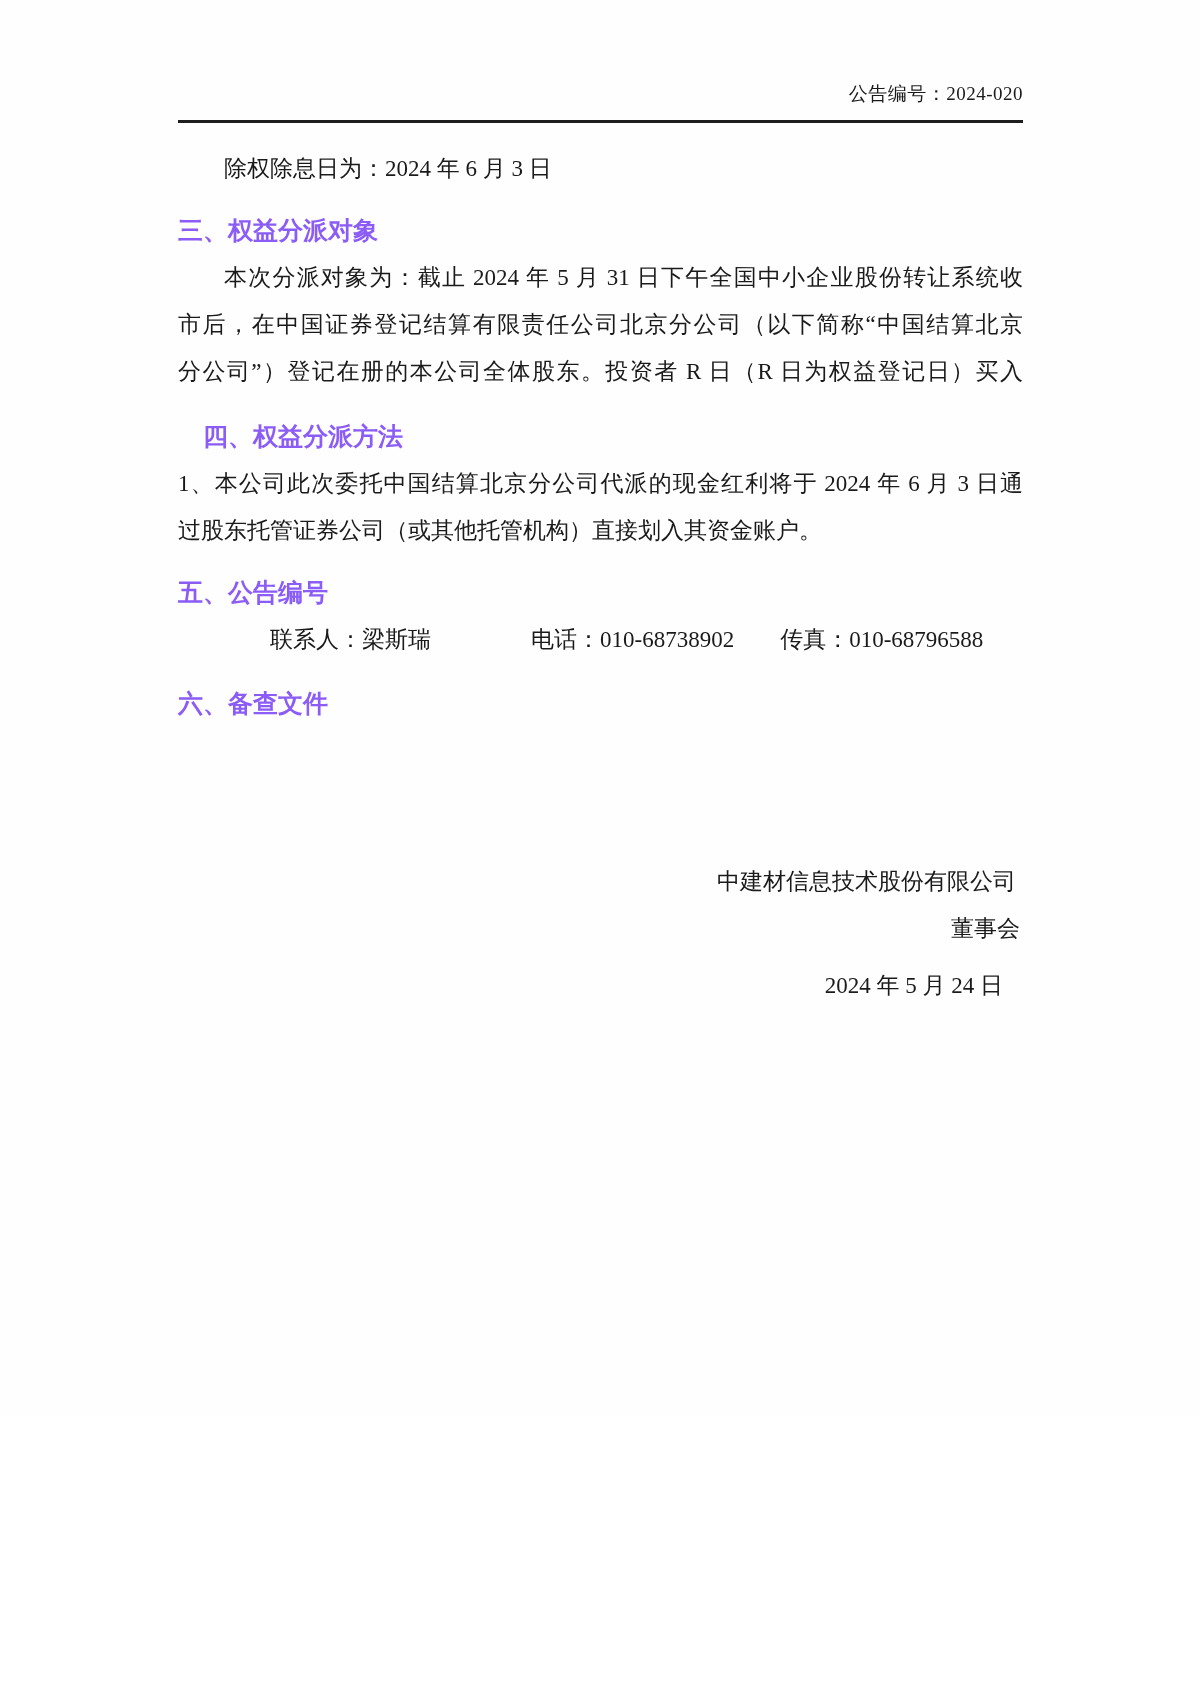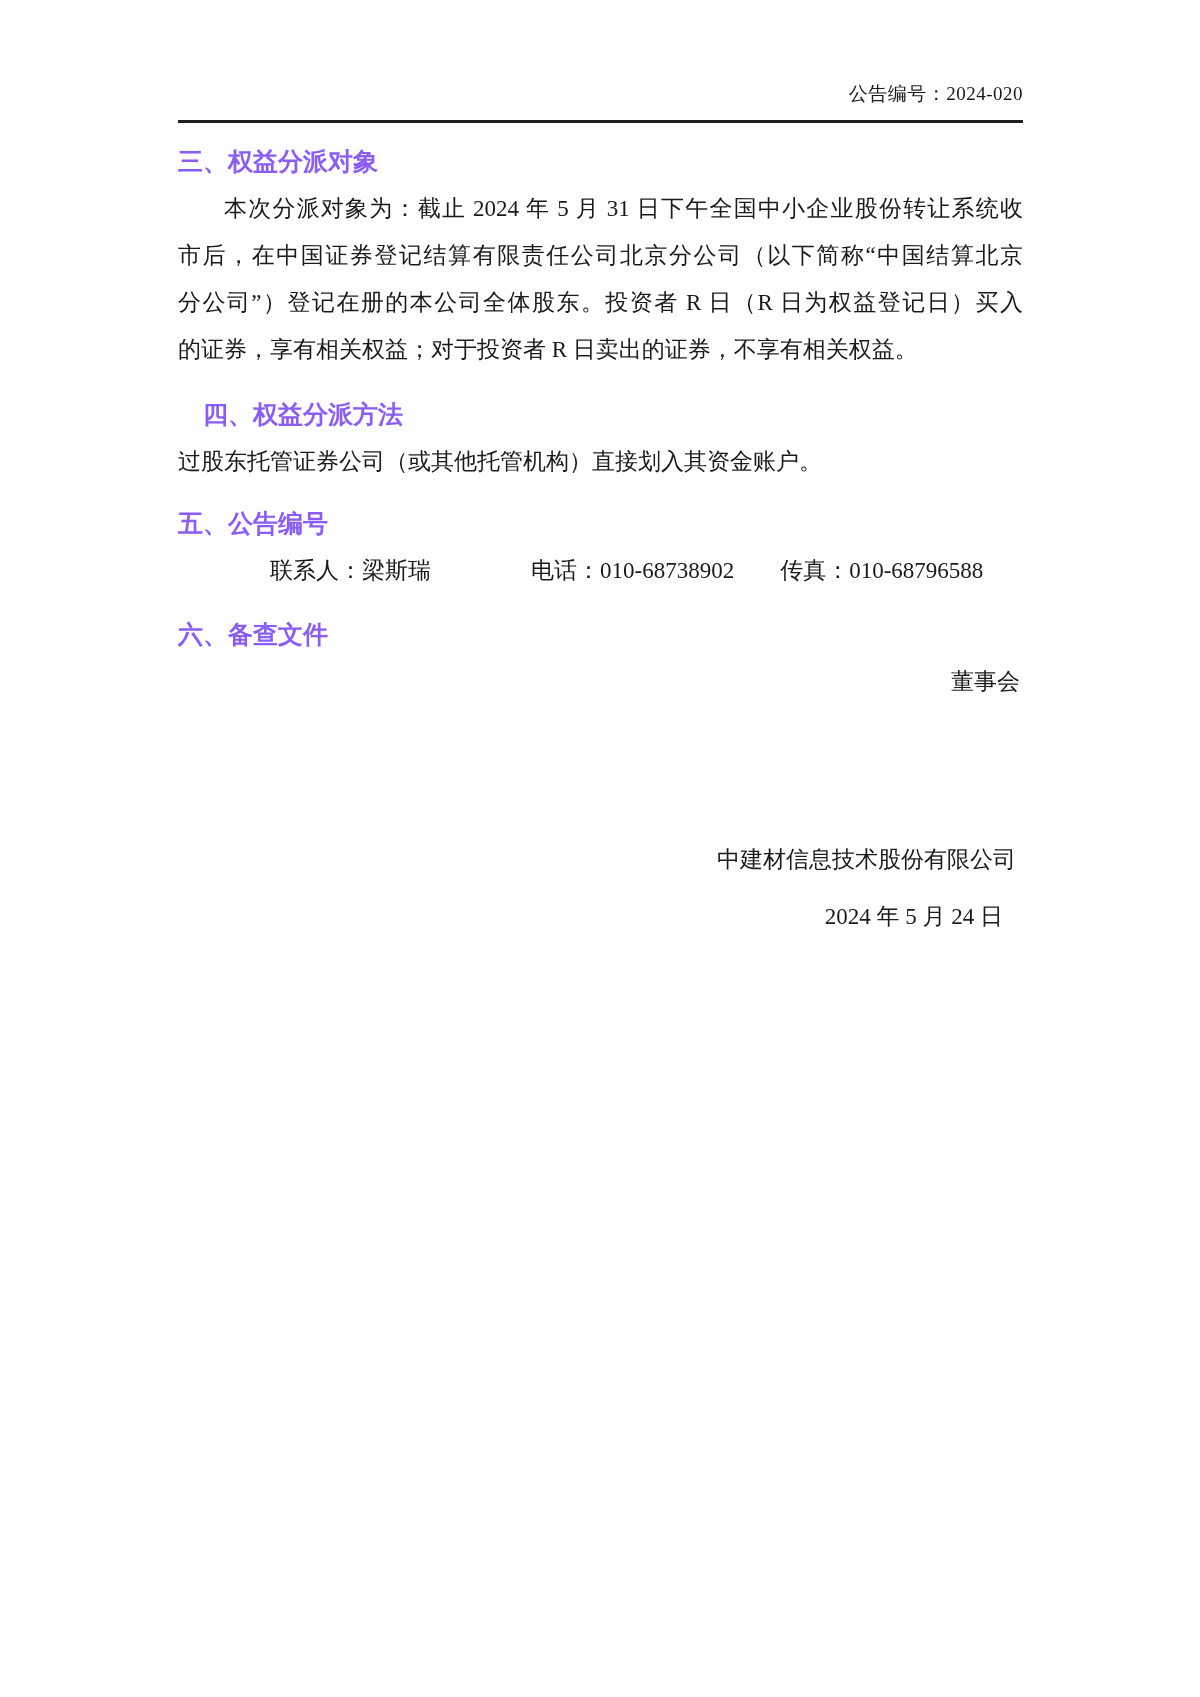--- a/index.html
+++ b/index.html
@@ -68,42 +68,43 @@
 </head>
 <body>
 
 <div class="page">
   <div class="content">
 
     <div class="header-row">公告编号：2024-020</div>
 
     <div class="rule"></div>
 
+    <p class="line indent mt-exdate">除权除息日为：2024 年 6 月 3 日</p>
 
     <h2 class="heading mt-h3">三、权益分派对象</h2>
 
     <p class="line indent fill">本次分派对象为：截止 2024 年 5 月 31 日下午全国中小企业股份转让系统收</p>
     <p class="line fill">市后，在中国证券登记结算有限责任公司北京分公司（以下简称“中国结算北京</p>
     <p class="line fill">分公司”）登记在册的本公司全体股东。投资者 R 日（R 日为权益登记日）买入</p>
-    <p class="line">的证券，享有相关权益；对于投资者 R 日卖出的证券，不享有相关权益。</p>
 
     <h2 class="heading mt-h4">四、权益分派方法</h2>
 
+    <p class="line fill">1、本公司此次委托中国结算北京分公司代派的现金红利将于 2024 年 6 月 3 日通</p>
     <p class="line">过股东托管证券公司（或其他托管机构）直接划入其资金账户。</p>
 
     <h2 class="heading mt-h5">五、公告编号</h2>
 
 
     <p class="line indent">
       <span class="contact-person">联系人：梁斯瑞</span><span class="contact-phone">电话：010-68738902</span><span>传真：010-68796588</span>
     </p>
 
     <h2 class="heading mt-h6">六、备查文件</h2>
 
 
     <div>
+      <p class="line sig sig-company mt-company">中建材信息技术股份有限公司</p>
       <p class="line sig sig-board">董事会</p>
-      <p class="line sig sig-company mt-company">中建材信息技术股份有限公司</p>
       <p class="line sig sig-date mt-date">2024 年 5 月 24 日</p>
     </div>
 
   </div>
 </div>
 
 </body></html>

